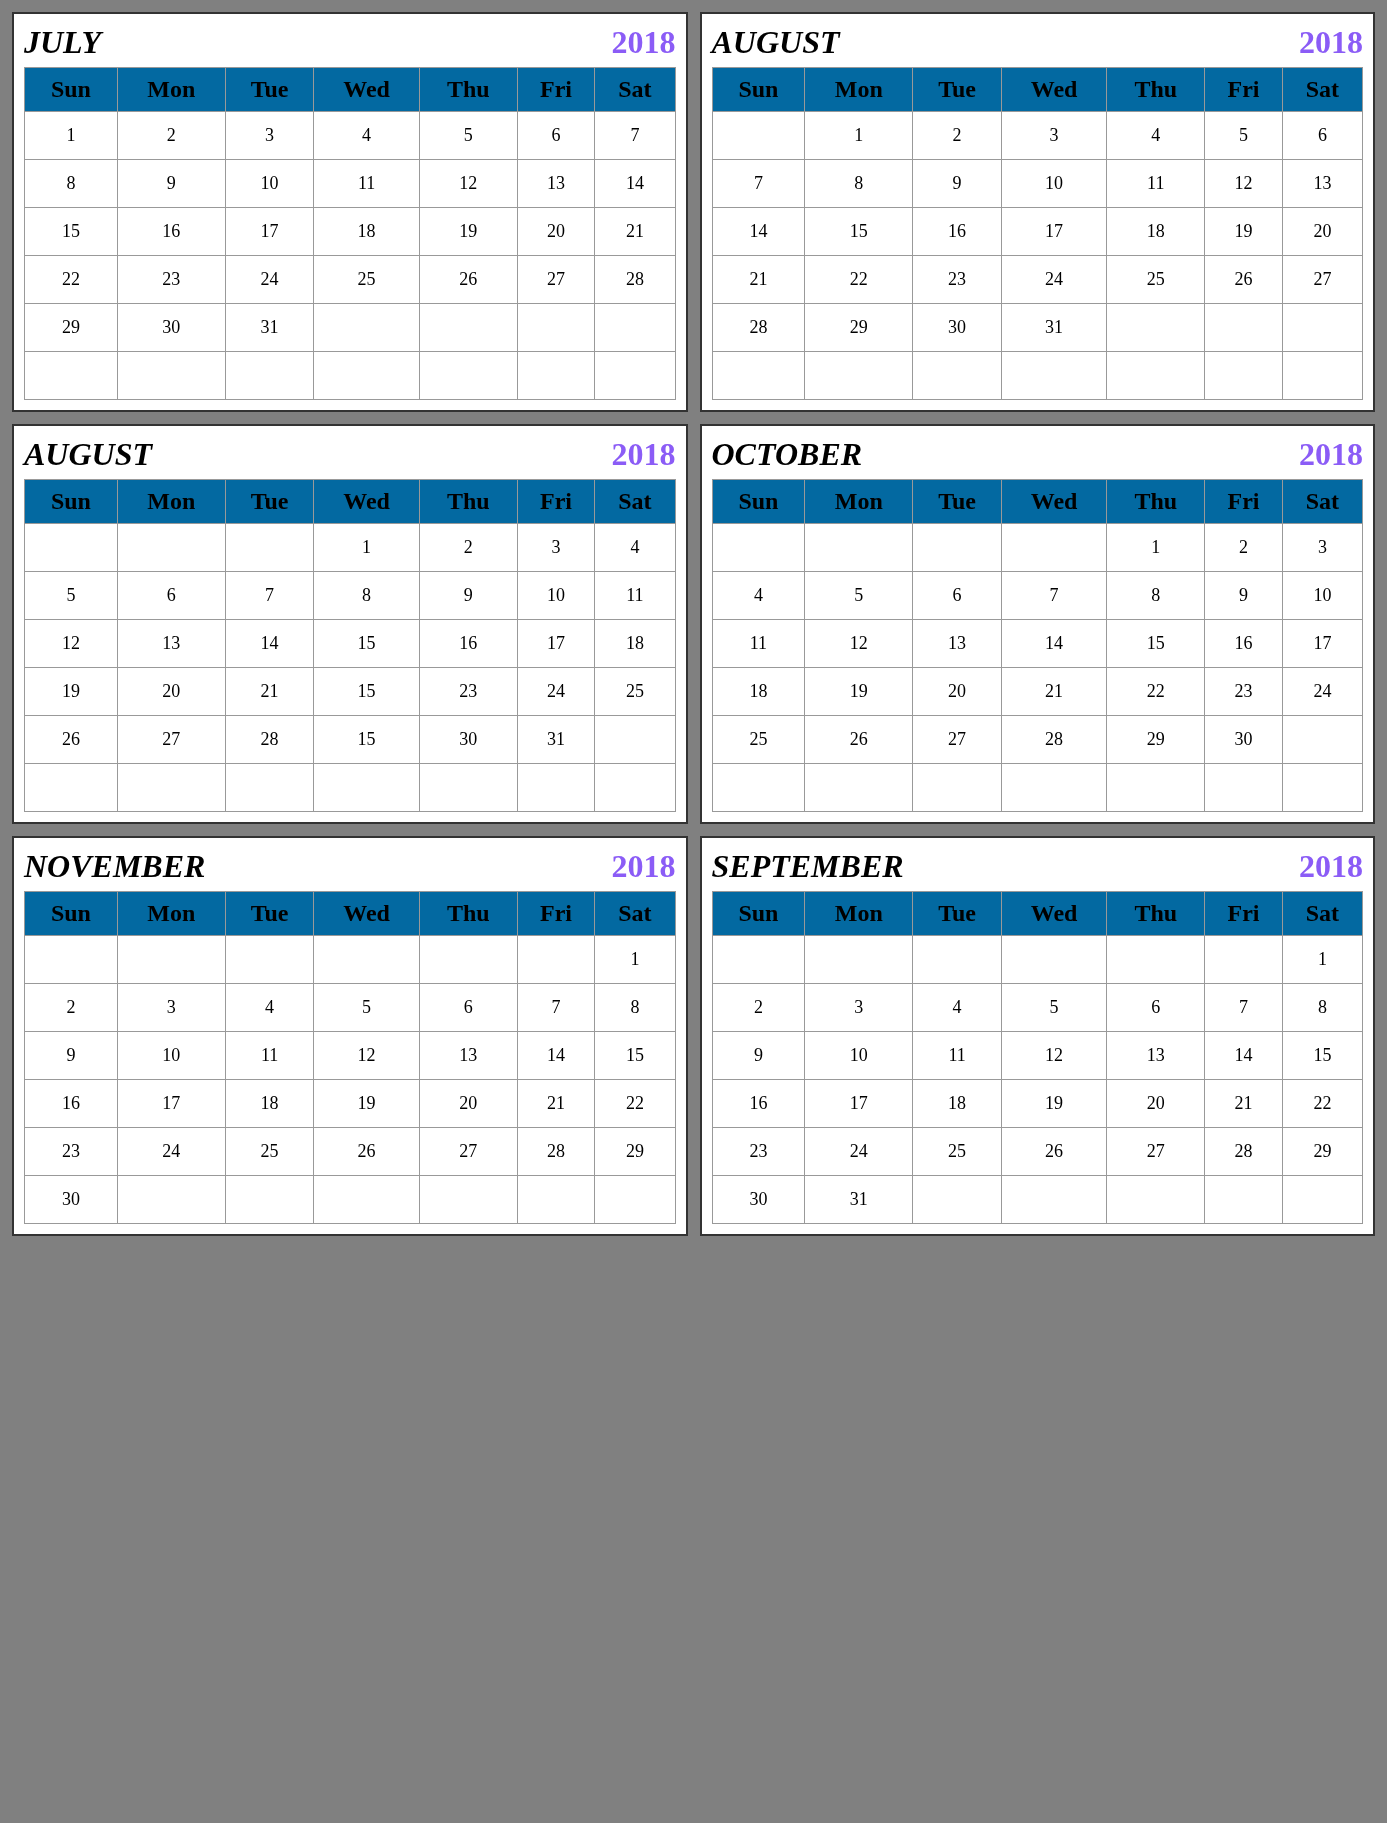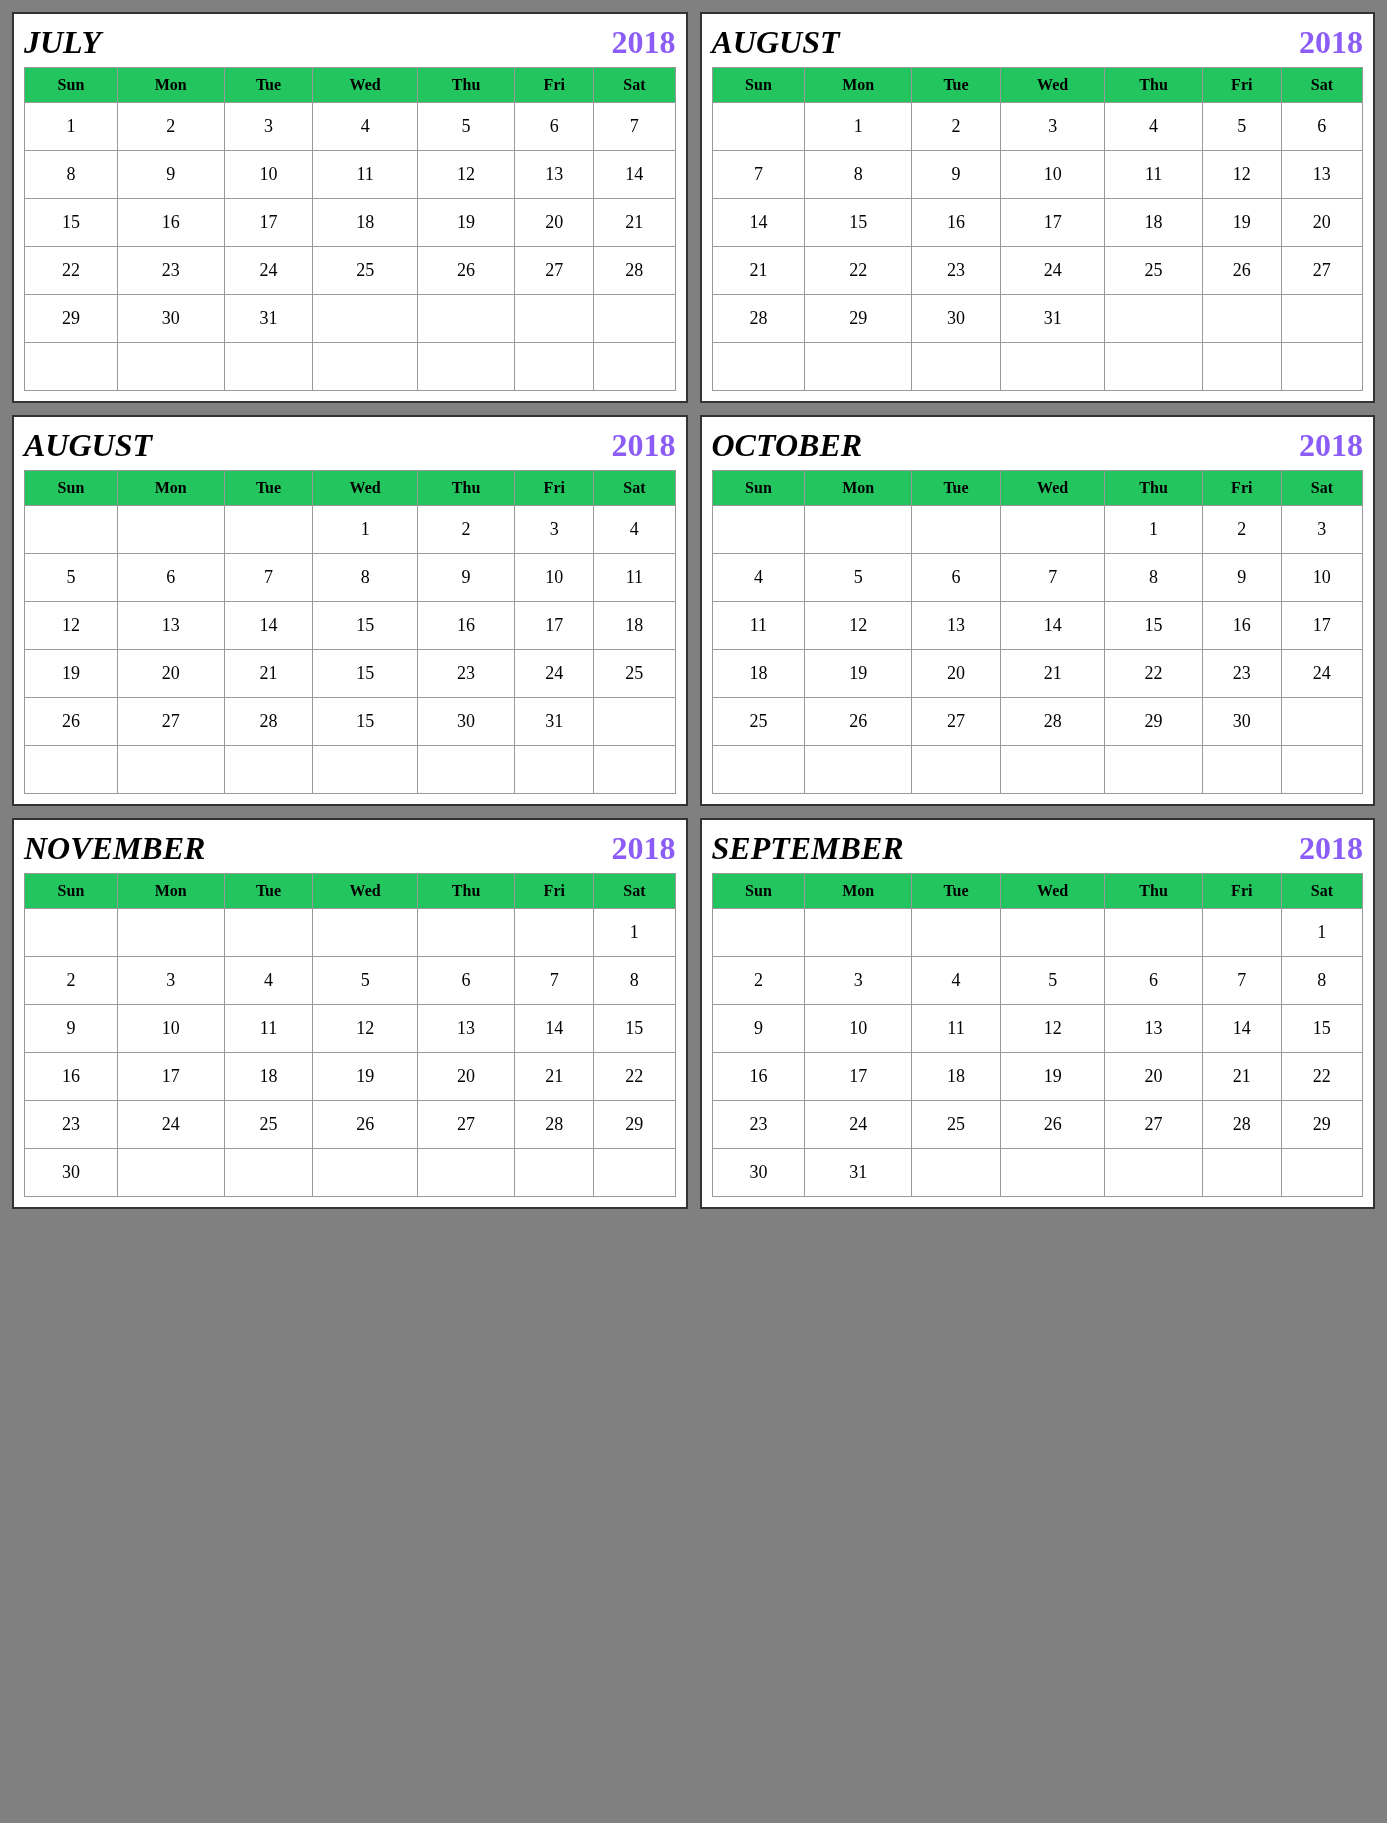--- a/index.html
+++ b/index.html
@@ -39,23 +39,23 @@
       color: #8b5cf6;
     }
     table {
       width: 100%;
       border-collapse: collapse;
     }
     th {
       border: 1px solid #999;
       text-align: center;
       padding: 8px 4px;
-      font-size: 16px;
+      font-size: 24px;
       font-weight: bold;
-      background: #22c55e;
+      background: #0369a1;
       color: #000;
     }
     td {
       border: 1px solid #999;
       text-align: center;
       padding: 10px 4px;
       font-size: 18px;
       color: #000;
       height: 48px;
     }

